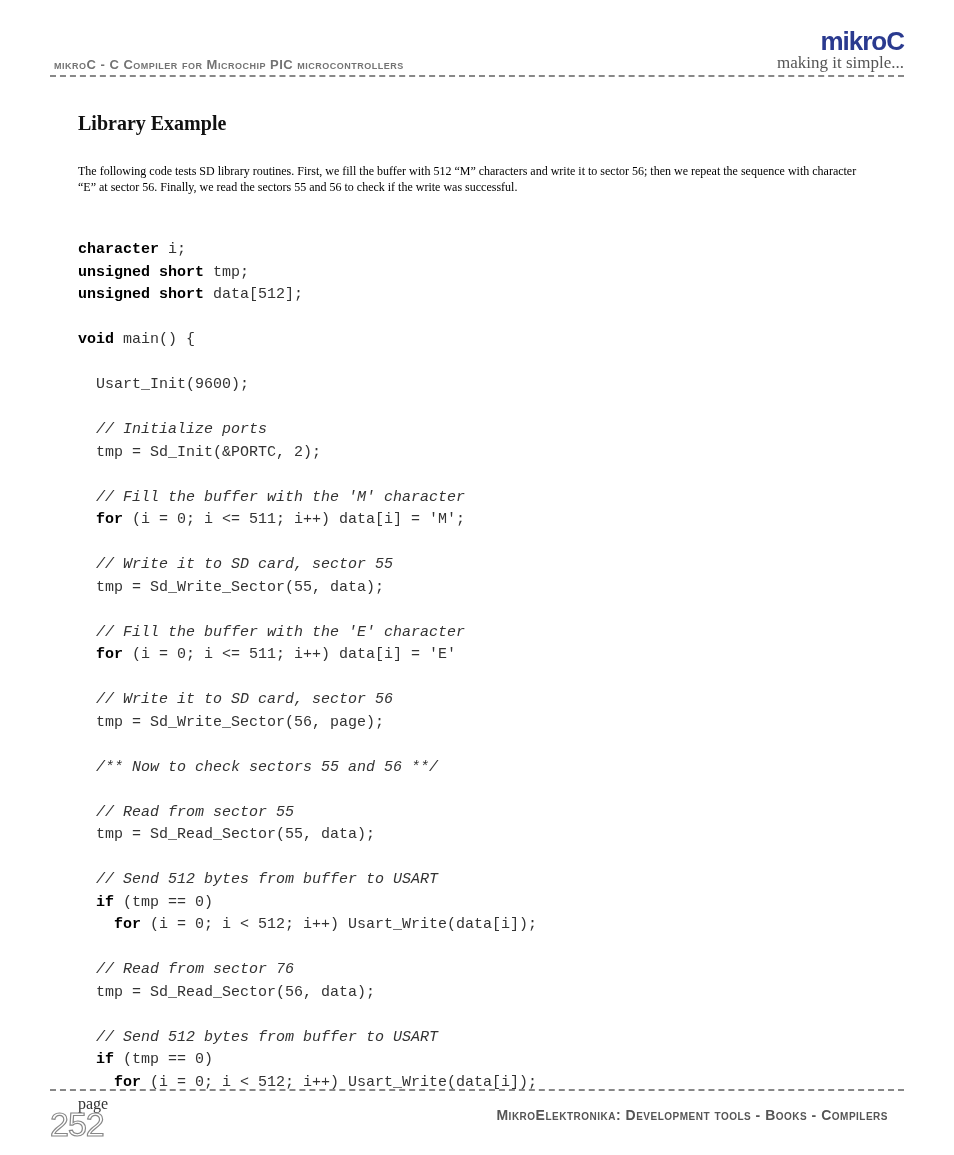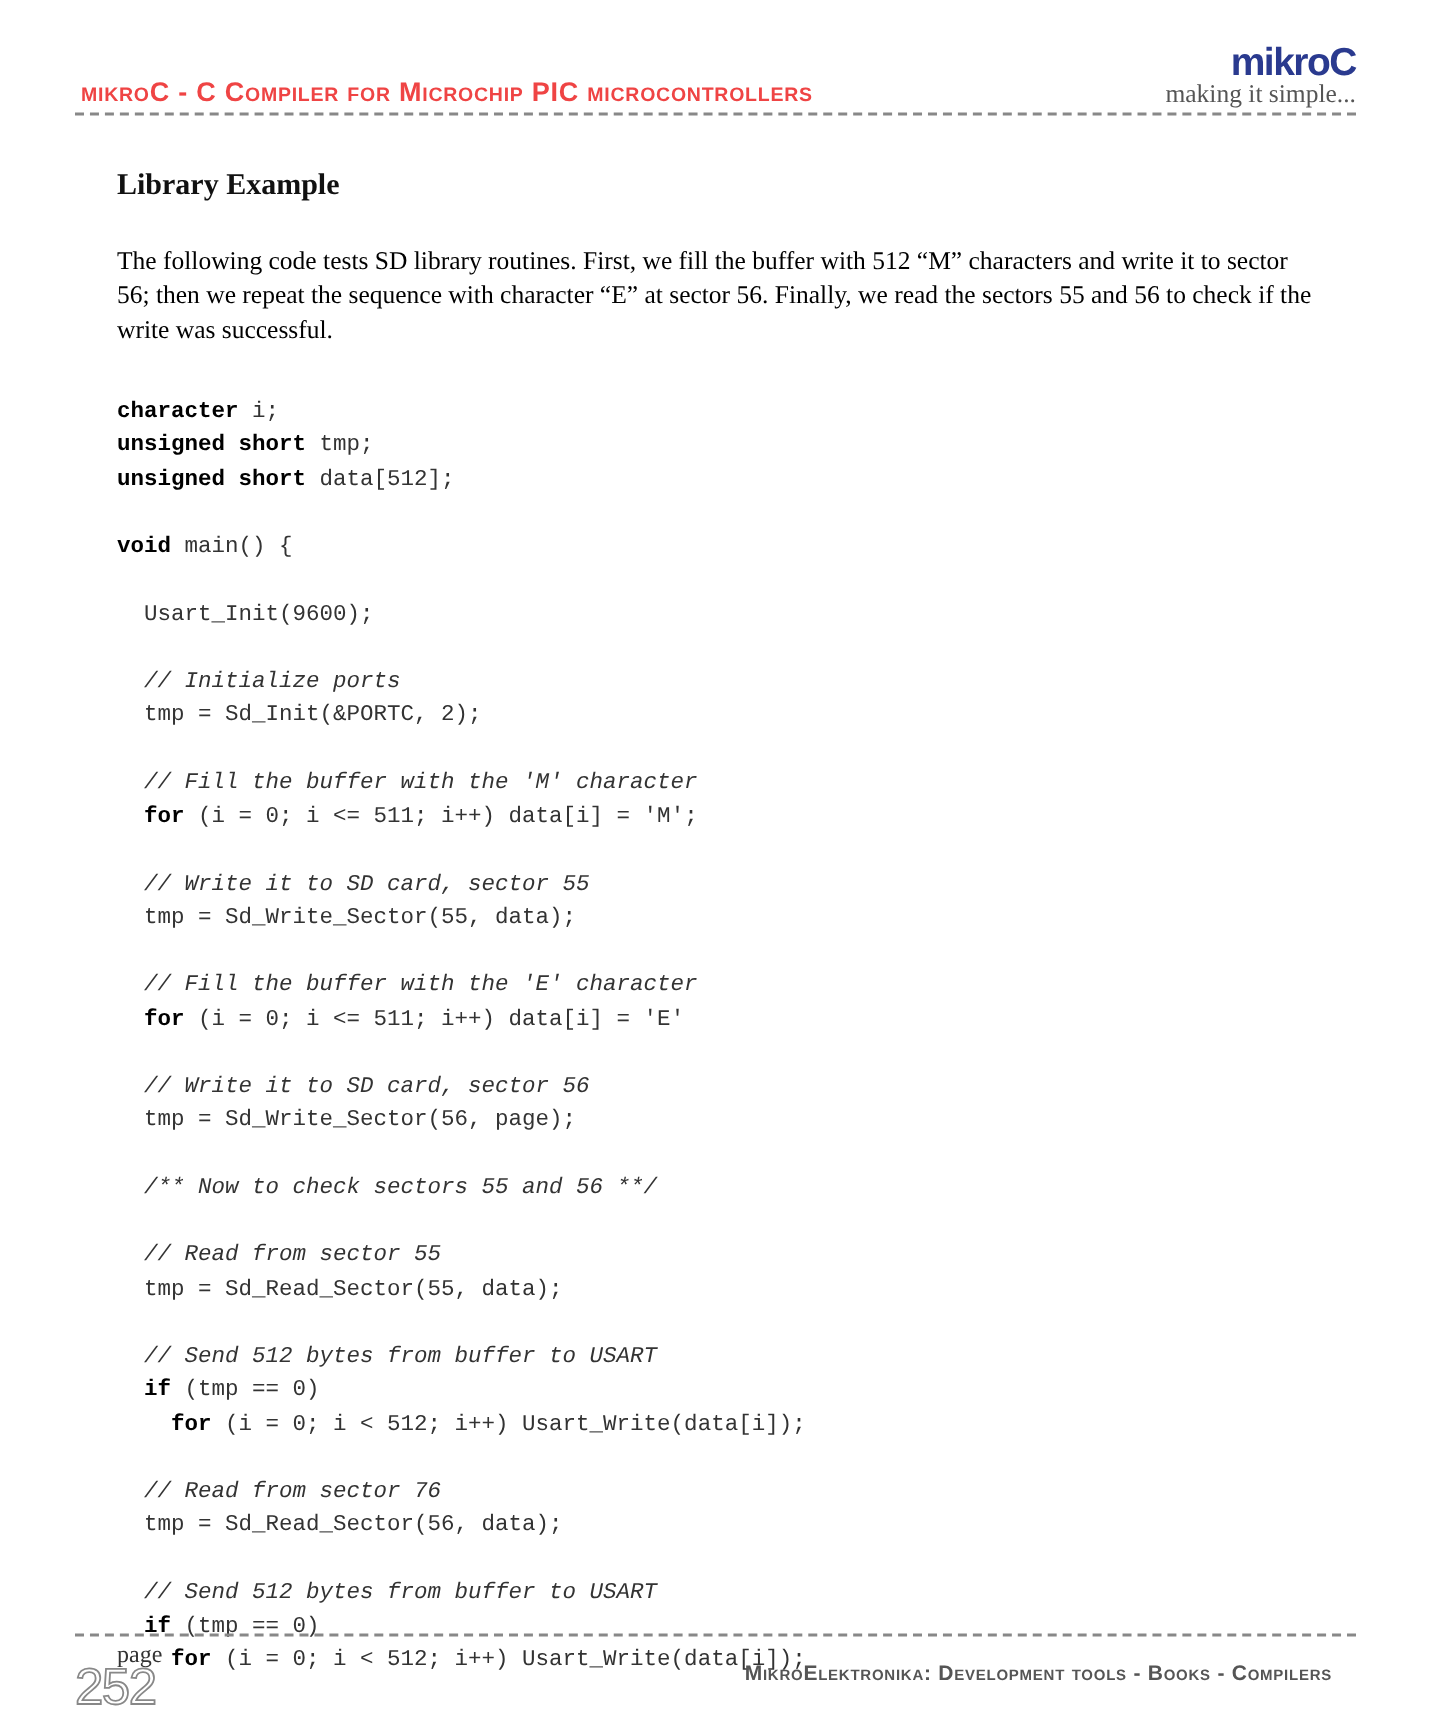--- a/index.html
+++ b/index.html
@@ -15,23 +15,23 @@
   .header {
     display: flex;
     justify-content: space-between;
     align-items: flex-end;
     margin-bottom: 2px;
   }
   .header-left {
     font-family: "Copperplate", "Bank Gothic", Arial, sans-serif;
     font-variant: small-caps;
     letter-spacing: 0.5px;
-    font-size: 18px;
+    font-size: 13px;
     font-weight: bold;
-    color: #ef4444;
+    color: #737373;
     padding-bottom: 1px;
     margin-left: 4px;
   }
   .header-right { text-align: right; margin-right: 0; }
   .logo {
     font-family: Arial, Helvetica, sans-serif;
     font-weight: 900;
     font-size: 26px;
     color: #2a3a8f;
     letter-spacing: -1px;
@@ -50,23 +50,23 @@
   }
   .content { padding: 0 28px; }
   .section-title {
     font-family: Liberation Serif, serif;
     font-weight: bold;
     font-size: 20px;
     margin-bottom: 28px;
     color: #111;
   }
   .intro {
-    font-size: 17px;
+    font-size: 12px;
     line-height: 1.35;
-    margin-bottom: 32px;
+    margin-bottom: 44px;
   }
   .code {
     font-family: "Courier New", Courier, monospace;
     font-size: 15px;
     line-height: 1.5;
     color: #333;
     white-space: pre;
   }
   .code .kw { font-weight: bold; color: #000; }
   .code .cm { font-style: italic; }

